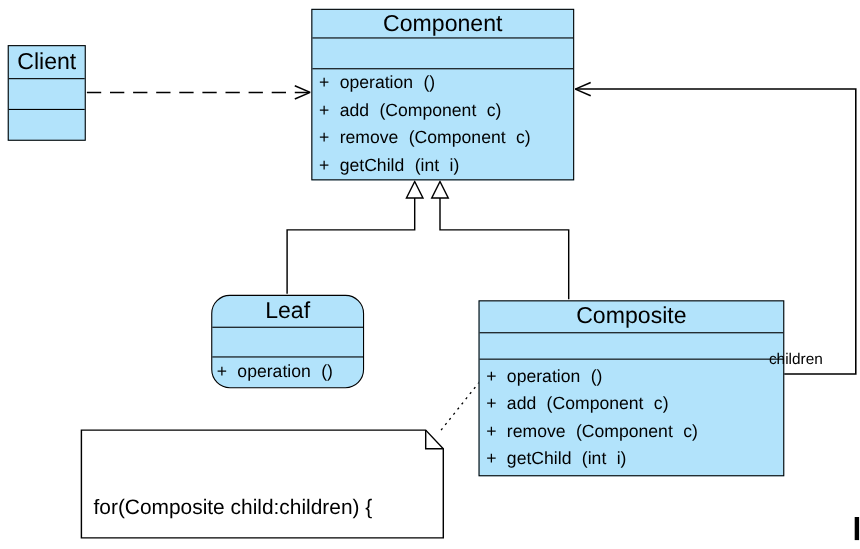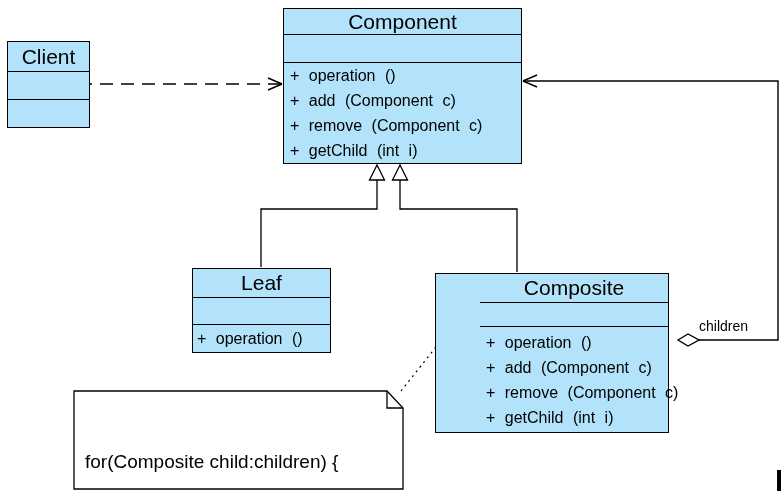--- a/index.html
+++ b/index.html
@@ -85,46 +85,46 @@
     </g>
 
     <g stroke="#000000" stroke-width="1.3">
       <polygon points="74,391 387,391 403,408 403,489 74,489" fill="#ffffff"></polygon>
       <polyline points="387,391 387,408 403,408" fill="none"></polyline>
     </g>
 
     <rect x="777" y="470" width="4" height="21" fill="#000000"></rect>
   </svg>
 
-  <div class="uml-class" style="left:7px; top:41px; width:83px; height:87px;">
+  <div class="uml-class" style="left:7px; top:41px; width:71px; height:87px;">
     <div class="uml-title" style="height:29px; line-height:29px;">Client</div>
     <div class="uml-compartment" style="height:27px;"></div>
     <div class="uml-compartment" style="height:27px;"></div>
   </div>
 
   <div class="uml-class" style="left:283px; top:8px; width:239px; height:156px;">
     <div class="uml-title" style="height:25px; line-height:25px;">Component</div>
     <div class="uml-compartment" style="height:27px;"></div>
     <div class="uml-compartment uml-methods" style="height:100px;">
       <div style="line-height:25px;">+ operation ()</div>
       <div style="line-height:25px;">+ add (Component c)</div>
       <div style="line-height:25px;">+ remove (Component c)</div>
       <div style="line-height:25px;">+ getChild (int i)</div>
     </div>
   </div>
 
-  <div class="uml-class" style="left:192px; top:268px; width:139px; height:85px;">
+  <div class="uml-class" style="left:192px; top:268px; width:139px; height:85px;border-radius:17px;">
     <div class="uml-title" style="height:28px; line-height:28px;">Leaf</div>
     <div class="uml-compartment" style="height:26px;"></div>
     <div class="uml-compartment uml-methods" style="height:27px;">
       <div style="line-height:27px; padding-left:4px;">+ operation ()</div>
     </div>
   </div>
 
-  <div class="uml-class" style="left:435px; top:273px; width:234px; height:160px;padding-left:44px;">
+  <div class="uml-class" style="left:435px; top:273px; width:278px; height:160px;">
     <div class="uml-title" style="height:28px; line-height:28px;">Composite</div>
     <div class="uml-compartment" style="height:23px;"></div>
     <div class="uml-compartment uml-methods" style="height:105px; padding-top:3px;">
       <div style="line-height:25px;">+ operation ()</div>
       <div style="line-height:25px;">+ add (Component c)</div>
       <div style="line-height:25px;">+ remove (Component c)</div>
       <div style="line-height:25px;">+ getChild (int i)</div>
     </div>
   </div>
 

